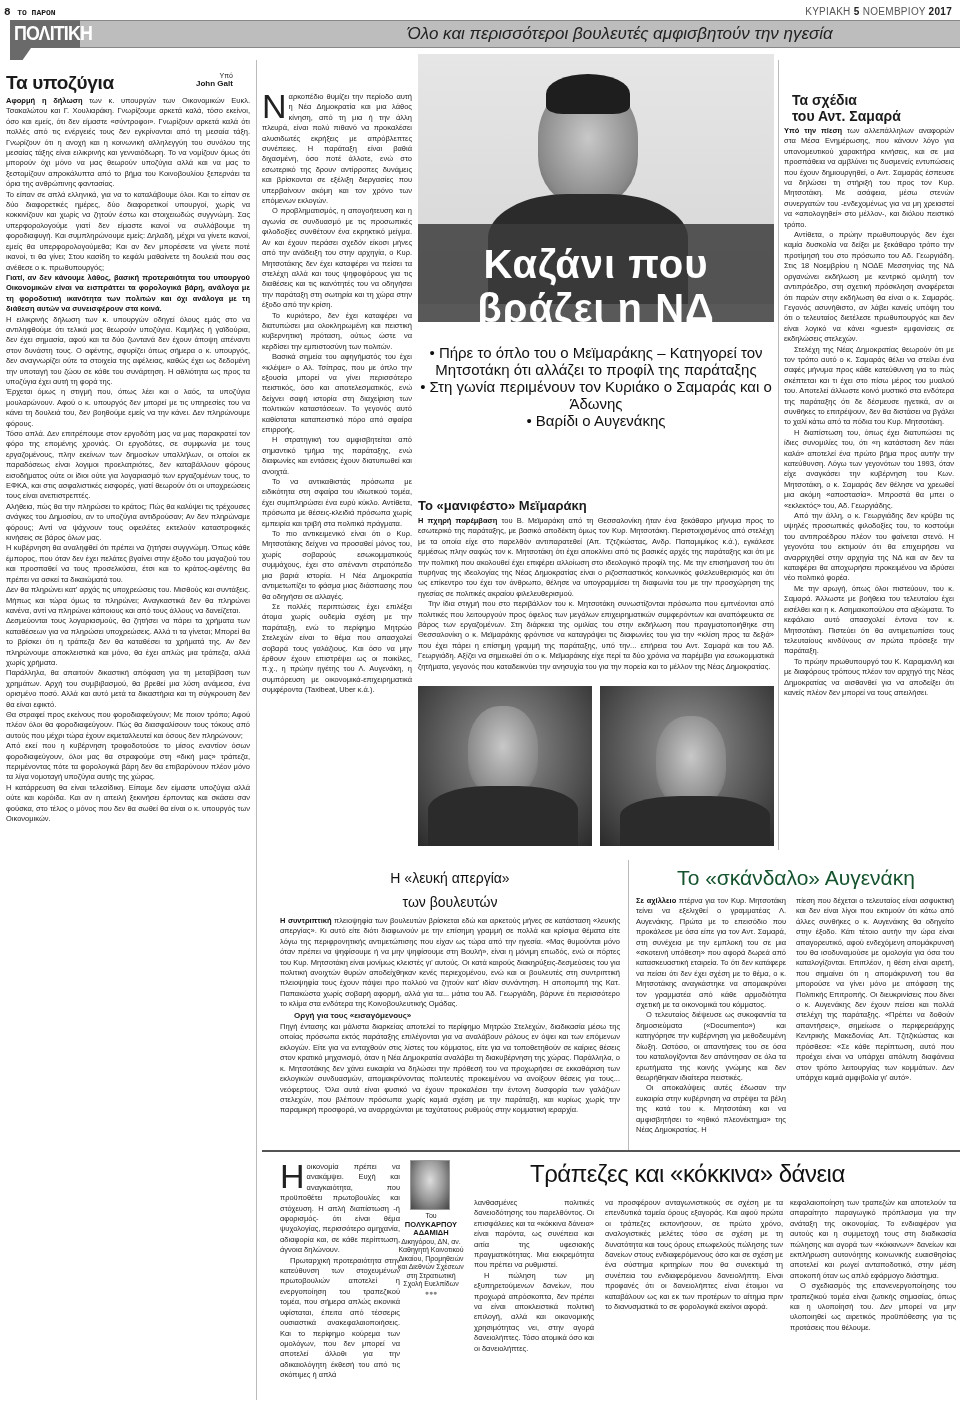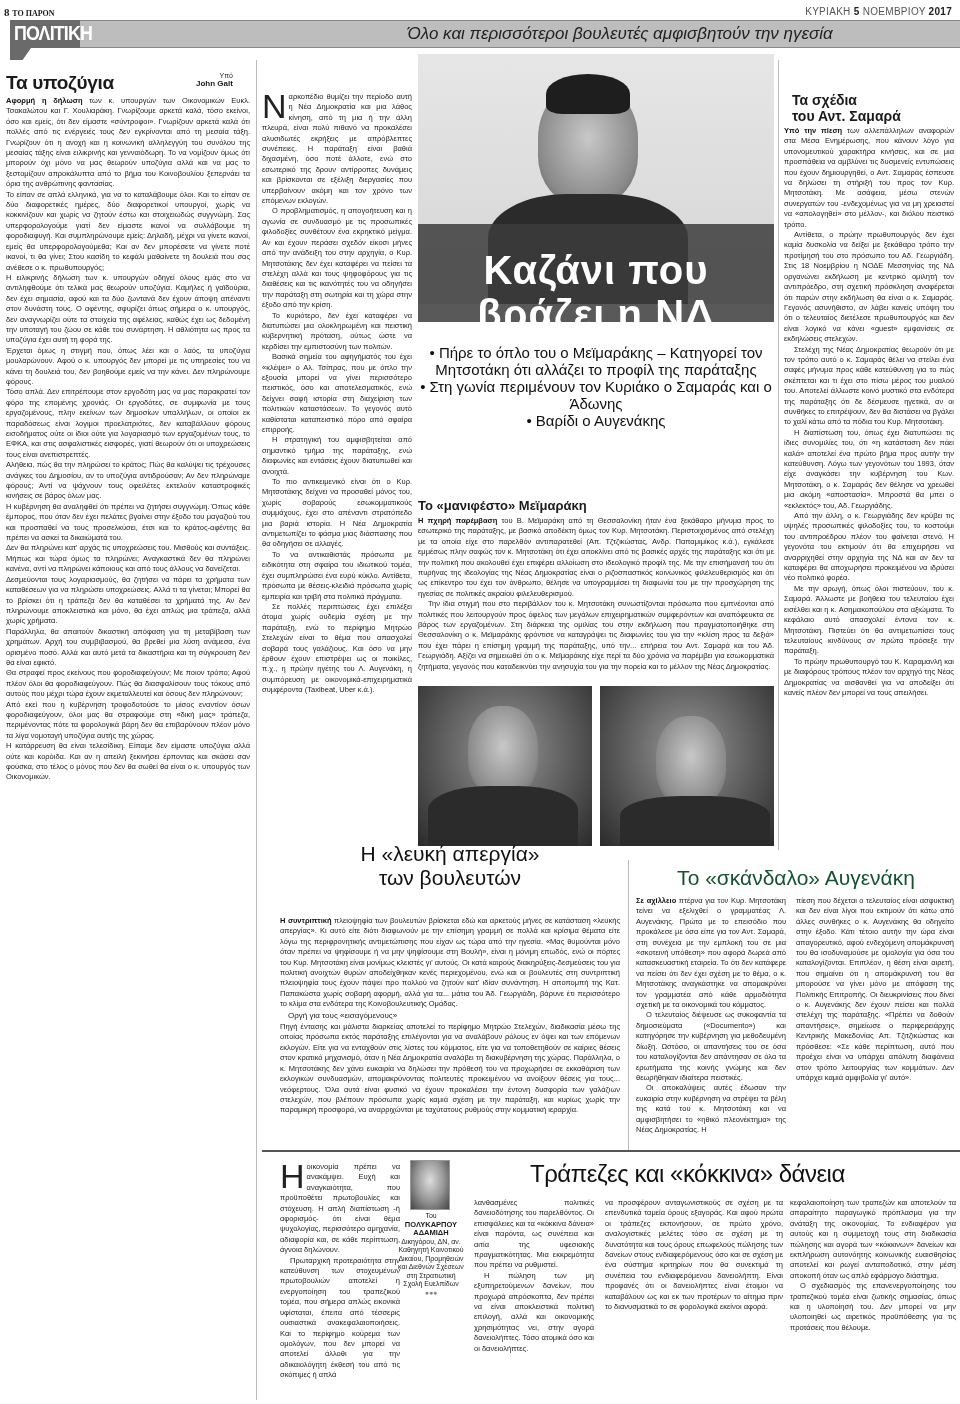--- a/index.html
+++ b/index.html
@@ -1,45 +1,45 @@
 <!DOCTYPE html>
 <html><head>
 <meta charset="utf-8">
 <style>
 *{box-sizing:border-box;margin:0;padding:0}
 html,body{width:960px;height:1404px;background:#fff;overflow:hidden}
 body{font-family:"Liberation Sans",sans-serif;color:#1a1a1a;position:relative}
 .abs{position:absolute}
 .topline{top:4px;left:0;width:960px;height:14px;font-size:10px}
-.pagenum{left:4px;top:2px;font-family:Liberation Serif, serif;font-size:11px;font-weight:bold}
+.pagenum{left:4px;top:2px;font-family:Liberation Mono, monospace;font-size:11px;font-weight:bold}
 .dateline{right:8px;top:2px;font-size:10px;color:#555;letter-spacing:.3px}
 .dateline b{color:#222}
 .banner{top:20px;left:10px;width:950px;height:28px;background:#bdbdbd;border-top:1px solid #888;border-bottom:1px solid #888}
 .section-tag{top:20px;left:10px;width:70px;height:40px;background:#6a6a6a;clip-path:polygon(0 0,100% 0,100% 70%,30% 70%,18% 100%,0 100%)}
 .section-label{top:21px;left:14px;font-family:"Liberation Sans",sans-serif;font-weight:bold;font-size:21px;color:#fff;letter-spacing:-1px;transform:scaleX(.85);transform-origin:left}
 .banner-headline{top:24px;left:320px;width:610px;text-align:center;font-style:italic;font-size:17px;color:#222;padding-right:10px}
 .col{font-size:7.5px;line-height:10.4px;text-align:justify;color:#222;overflow:hidden}
 .col b{color:#111}
 .col p{text-indent:10px}
 .col p.noindent{text-indent:0}
 .vrule{background:#bbb;width:1px}
 .hrule{background:#555;height:2px}
 .h-left{top:72px;left:6px;font-size:19px;font-weight:bold;letter-spacing:-.3px}
 .byline{top:72px;left:196px;font-size:7px;text-align:right;line-height:8px}
 .byline b{font-size:8px}
 .photo{background:radial-gradient(ellipse at 50% 40%,#9a9a9a 0,#6a6a6a 40%,#2a2a2a 100%)}
 .photo-main{top:54px;left:418px;width:356px;height:250px;background:linear-gradient(#e6e6e6,#d5d5d5)}
 .face{border-radius:45% 45% 40% 40%;background:radial-gradient(ellipse at 50% 45%,#c8c8c8,#8a8a8a 70%,#5a5a5a)}
 .suit{background:#2b2b2b}
-.big-headline{top:224px;left:418px;width:356px;height:98px;background:rgba(60,60,60,.85);color:#fff;font-weight:bold;font-size:40px;line-height:44px;text-align:center;padding-top:24px;letter-spacing:1px}
+.big-headline{top:224px;left:418px;width:356px;height:98px;background:rgba(60,60,60,.85);color:#fff;font-weight:bold;font-size:40px;line-height:44px;text-align:center;padding-top:18px;letter-spacing:1px}
 .bullets{top:344px;left:418px;width:356px;text-align:center;font-size:15px;line-height:17px;color:#111}
 .manifesto-h{top:498px;left:418px;font-size:13px;font-weight:bold}
 .right-h{top:92px;left:792px;font-size:14px;font-weight:bold;line-height:16px}
 .photos2{top:686px;left:418px;width:356px;height:160px}
-.mid-h1{top:842px;left:280px;width:340px;text-align:center;font-size:21px;line-height:24px;color:#111}
+.mid-h1{top:866px;left:280px;width:340px;text-align:center;font-size:14px;line-height:24px;color:#111}
 .mid-h2{top:866px;left:636px;width:320px;text-align:center;font-size:21px;color:#14532d}
 .bottom-h{top:1150px;left:530px;font-size:24px;color:#111;letter-spacing:-.5px}
 .author-photo{top:1160px;left:410px;width:40px;height:50px;border:1px solid #999;background:radial-gradient(ellipse at 50% 40%,#ddd,#999 50%,#444)}
 .author-box{top:1212px;left:396px;width:70px;text-align:center;font-size:7px;line-height:8.5px}
 .author-box b{display:block;font-size:7.5px}
 .dropcap{float:left;font-size:34px;line-height:28px;margin-right:2px;font-weight:normal}
 </style>
 </head>
 <body>
 
@@ -50,42 +50,43 @@
 <div class="abs banner"></div>
 <div class="abs section-tag"></div>
 <div class="abs section-label">ΠΟΛΙΤΙΚΗ</div>
 <div class="abs banner-headline">Όλο και περισσότεροι βουλευτές αμφισβητούν την ηγεσία</div>
 
 <div class="abs h-left">Τα υποζύγια</div>
 <div class="abs byline"><div>Υπό</div><b>John Galt</b></div>
 <div class="abs col" style="top:96px;left:6px;width:244px;height:1308px">
   <p class="noindent"><b>Αφορμή η δήλωση</b> <span>των κ. υπουργών των Οικονομικών Ευκλ. Τσακαλώτου και Γ. Χουλιαράκη. Γνωρίζουμε αρκετά καλά, τόσο εκείνοι, όσο και εμείς, ότι δεν είμαστε «σύντροφοι». Γνωρίζουν αρκετά καλά ότι πολλές από τις ενέργειές τους δεν εγκρίνονται από τη μεσαία τάξη. Γνωρίζουν ότι η ανοχή και η κοινωνική αλληλεγγύη του συνόλου της μεσαίας τάξης είναι ειλικρινής και γενναιόδωρη. Το να νομίζουν όμως ότι μπορούν όχι μόνο να μας θεωρούν υποζύγια αλλά και να μας το ξεστομίζουν απροκάλυπτα από το βήμα του Κοινοβουλίου ξεπερνάει τα όρια της ανθρώπινης φαντασίας.</span></p>
   <p class="noindent">Το είπαν σε απλά ελληνικά, για να το καταλάβουμε όλοι. Και το είπαν σε δύο διαφορετικές ημέρες, δύο διαφορετικοί υπουργοί, χωρίς να κοκκινίζουν και χωρίς να ζητούν έστω και στοιχειωδώς συγγνώμη. Σας υπερφορολογούμε γιατί δεν είμαστε ικανοί να συλλάβουμε τη φοροδιαφυγή. Και συμπληρώνουμε εμείς: Δηλαδή, μέχρι να γίνετε ικανοί, εμείς θα υπερφορολογούμεθα; Και αν δεν μπορέσετε να γίνετε ποτέ ικανοί, τι θα γίνει; Στου κασίδη το κεφάλι μαθαίνετε τη δουλειά που σας ανέθεσε ο κ. πρωθυπουργός;</p>
+  <p class="noindent"><b>Γιατί, αν δεν κάνουμε λάθος, βασική προτεραιότητα του υπουργού Οικονομικών είναι να εισπράττει τα φορολογικά βάρη, ανάλογα με τη φοροδοτική ικανότητα των πολιτών και όχι ανάλογα με τη διάθεση αυτών να συνεισφέρουν στα κοινά.</b></p>
   <p class="noindent">Η ειλικρινής δήλωση των κ. υπουργών οδηγεί όλους εμάς στο να αντιληφθούμε ότι τελικά μας θεωρούν υποζύγια. Καμήλες ή γαϊδούρια, δεν έχει σημασία, αφού και τα δύο ζωντανά δεν έχουν άποψη απέναντι στον δυνάστη τους. Ο αφέντης, σφυρίζει όπως σήμερα ο κ. υπουργός, δεν αναγνωρίζει ούτε τα στοιχεία της αφέλειας, καθώς έχει ως δεδομένη την υποταγή του ζώου σε κάθε του συνάρτηση. Η αθλιότητα ως προς τα υποζύγια έχει αυτή τη φορά της.</p>
   <p class="noindent">Έρχεται όμως η στιγμή που, όπως λέει και ο λαός, τα υποζύγια μουλαρώνουν. Αφού ο κ. υπουργός δεν μπορεί με τις υπηρεσίες του να κάνει τη δουλειά του, δεν βοηθούμε εμείς να την κάνει. Δεν πληρώνουμε φόρους.</p>
   <p class="noindent">Τόσο απλά. Δεν επιτρέπουμε στον εργοδότη μας να μας παρακρατεί τον φόρο της επομένης χρονιάς. Οι εργοδότες, σε συμφωνία με τους εργαζομένους, πλην εκείνων των δημοσίων υπαλλήλων, οι οποίοι εκ παραδόσεως είναι λογιμοι προελατριότες, δεν καταβάλλουν φόρους εισοδήματος ούτε οι ίδιοι ούτε για λογαριασμό των εργαζομένων τους, το ΕΦΚΑ, και στις ασφαλιστικές εισφορές, γιατί θεωρούν ότι οι υποχρεώσεις τους είναι ανεπιστρεπτές.</p>
   <p class="noindent">Αλήθεια, πώς θα την πληρώσει το κράτος; Πώς θα καλύψει τις τρέχουσες ανάγκες του Δημοσίου, αν το υποζύγια αντιδρούσαν; Αν δεν πληρώναμε φόρους; Αντί να ψάχνουν τους οφειλέτες εκτελούν καταστροφικές κινήσεις σε βάρος όλων μας.</p>
   <p class="noindent">Η κυβέρνηση θα αναληφθεί ότι πρέπει να ζητήσει συγγνώμη. Όπως κάθε έμπορος, που όταν δεν έχει πελάτες βγαίνει στην έξοδο του μαγαζιού του και προσπαθεί να τους προσελκύσει, έτσι και το κράτος-αφέντης θα πρέπει να ασκεί τα δικαιώματά του.</p>
   <p class="noindent">Δεν θα πληρώνει κατ' αρχάς τις υποχρεώσεις του. Μισθούς και συντάξεις. Μήπως και τώρα όμως τα πληρώνει; Αναγκαστικά δεν θα πληρώνει κανένα, αντί να πληρώνει κάποιους και από τους άλλους να δανείζεται.</p>
   <p class="noindent">Δεσμεύονται τους λογαριασμούς, θα ζητήσει να πάρει τα χρήματα των καταθέσεων για να πληρώσει υποχρεώσεις. Αλλά τι τα γίνεται; Μπορεί θα το βρίσκει ότι η τράπεζα δεν θα καταθέσει τα χρήματά της. Αν δεν πληρώνουμε αποκλειστικά και μόνο, θα έχει απλώς μια τράπεζα, αλλά χωρίς χρήματα.</p>
   <p class="noindent">Παράλληλα, θα απαιτούν δικαστική απόφαση για τη μεταβίβαση των χρημάτων. Αρχή του συμβιβασμού, θα βρεθεί μια λύση ανάμεσα, ένα ορισμένο ποσό. Αλλά και αυτό μετά τα δικαστήρια και τη σύγκρουση δεν θα είναι εφικτό.</p>
   <p class="noindent">Θα στραφεί προς εκείνους που φοροδιαφεύγουν; Με ποιον τρόπο; Αφού πλέον όλοι θα φοροδιαφεύγουν. Πώς θα διασφαλίσουν τους τόκους από αυτούς που μέχρι τώρα έχουν εκμεταλλευτεί και όσους δεν πληρώνουν;</p>
   <p class="noindent">Από εκεί που η κυβέρνηση τροφοδοτούσε το μίσος εναντίον όσων φοροδιαφεύγουν, όλοι μας θα στραφούμε στη «δική μας» τράπεζα, περιμένοντας πότε τα φορολογικά βάρη δεν θα επιβαρύνουν πλέον μόνο τα λίγα νομοταγή υποζύγια αυτής της χώρας.</p>
   <p class="noindent">Η κατάρρευση θα είναι τελεσίδικη. Είπαμε δεν είμαστε υποζύγια αλλά ούτε και κορόιδα. Και αν η απειλή ξεκινήσει έρποντας και σκάσει σαν φούσκα, στο τέλος ο μόνος που δεν θα σωθεί θα είναι ο κ. υπουργός των Οικονομικών.</p>
 </div>
 <div class="abs vrule" style="top:60px;left:256px;height:1340px"></div>
 
 <div class="abs col" style="top:92px;left:262px;width:150px;height:752px">
   <p class="noindent"><span class="dropcap">Ν</span><span>αρκοπέδιο θυμίζει την περίοδο αυτή η Νέα Δημοκρατία και μια λάθος κίνηση, από τη μια ή την άλλη πλευρά, είναι πολύ πιθανό να προκαλέσει αλυσιδωτές εκρήξεις με απρόβλεπτες συνέπειες. Η παράταξη είναι βαθιά διχασμένη, όσο ποτέ άλλοτε, ενώ στο εσωτερικό της δρουν αντίρροπες δυνάμεις και βρίσκονται σε εξέλιξη διεργασίες που υπερβαίνουν ακόμη και τον χρόνο των επόμενων εκλογών.</span></p>
   <p>Ο προβληματισμός, η απογοήτευση και η αγωνία σε συνδυασμό με τις προσωπικές φιλοδοξίες συνθέτουν ένα εκρηκτικό μείγμα. Αν και έχουν περάσει σχεδόν είκοσι μήνες από την ανάδειξη του στην αρχηγία, ο Κυρ. Μητσοτάκης δεν έχει καταφέρει να πείσει τα στελέχη αλλά και τους ψηφοφόρους για τις διαθέσεις και τις ικανότητές του να οδηγήσει την παράταξη στη σωτηρία και τη χώρα στην έξοδο από την κρίση.</p>
   <p>Το κυριότερο, δεν έχει καταφέρει να διατυπώσει μια ολοκληρωμένη και πειστική κυβερνητική πρόταση, ούτως ώστε να κερδίσει την εμπιστοσύνη των πολιτών.</p>
   <p>Βασικά σημεία του αφηγήματός του έχει «κλέψει» ο Αλ. Τσίπρας, που με όπλο την εξουσία μπορεί να γίνει περισσότερο πειστικός, όσο και αποτελεσματικός, ενώ δείχνει σαφή ιστορία στη διαχείριση των πολιτικών καταστάσεων. Το γεγονός αυτό καθίσταται καταπειστικό πόρο από σφαίρα επιρροής.</p>
   <p>Η στρατηγική του αμφισβητείται από σημαντικό τμήμα της παράταξης, ενώ διαφωνίες και εντάσεις έχουν διατυπωθεί και ανοιχτά.</p>
+  <p>Το να αντικαθιστάς πρόσωπα με ειδικότητα στη σφαίρα του ιδιωτικού τομέα, έχει συμπληρώσει ένα ευρύ κύκλο. Αντίθετα, πρόσωπα με θέσεις-κλειδιά πρόσωπα χωρίς εμπειρία και τριβή στα πολιτικά πράγματα.</p>
   <p>Το πιο αντικειμενικό είναι ότι ο Κυρ. Μητσοτάκης δείχνει να προσαθεί μόνος του, χωρίς σοβαρούς εσωκομματικούς συμμάχους, έχει στο απέναντι στρατόπεδο μια βαριά ιστορία. Η Νέα Δημοκρατία αντιμετωπίζει το φάσμα μιας διάσπασης που θα οδηγήσει σε αλλαγές.</p>
-  <p>Το να αντικαθιστάς πρόσωπα με ειδικότητα στη σφαίρα του ιδιωτικού τομέα, έχει συμπληρώσει ένα ευρύ κύκλο. Αντίθετα, πρόσωπα με θέσεις-κλειδιά πρόσωπα χωρίς εμπειρία και τριβή στα πολιτικά πράγματα.</p>
   <p>Σε πολλές περιπτώσεις έχει επιλέξει άτομα χωρίς ουδεμία σχέση με την παράταξη, ενώ το περίφημο Μητρώο Στελεχών είναι το θέμα που απασχολεί σοβαρά τους γαλάζιους. Και όσο να μην έρθουν έχουν επιστρέψει ως οι ποικίλες, π.χ., η πρώην ηγέτης του Λ. Αυγενάκη, η συμπόρευση με οικονομικά-επιχειρηματικά συμφέροντα (Taxibeat, Uber κ.ά.).</p>
 </div>
 
 <div class="abs photo-main">
   <div class="abs face" style="left:120px;top:30px;width:100px;height:120px"></div>
   <div class="abs" style="left:128px;top:20px;width:84px;height:40px;background:#1e1e1e;border-radius:50% 50% 20% 20%"></div>
   <div class="abs suit" style="left:70px;top:140px;width:200px;height:110px;border-radius:40% 40% 0 0"></div>
 </div>
 <div class="abs big-headline">
     <div>Καζάνι που</div>
@@ -129,21 +130,21 @@
   <p>Με την αρωγή, όπως όλοι πιστεύουν, του κ. Σαμαρά. Άλλωστε με βοήθεια του τελευταίου έχει εισέλθει και η κ. Ασημακοπούλου στα αξιώματα. Το κεφάλαιο αυτό απασχολεί έντονα τον κ. Μητσοτάκη. Πιστεύει ότι θα αντιμετωπίσει τους τελευταίους κινδύνους αν πρώτα πρόσεξε την παράταξη.</p>
   <p>Το πρώην πρωθυπουργό του Κ. Καραμανλή και με διαφόρους τρόπους πλέον τον αρχηγό της Νέας Δημοκρατίας να αισθανθεί για να αποδείξει ότι κανείς πλέον δεν μπορεί να τους απειλήσει.</p>
 </div>
 
 <div class="abs mid-h1">
     <div>Η «λευκή απεργία»</div>
     <div>των βουλευτών</div>
   </div>
 <div class="abs col" style="top:916px;left:280px;width:340px;height:232px">
   <p class="noindent"><b>Η συντριπτική</b> <span>πλειοψηφία των βουλευτών βρίσκεται εδώ και αρκετούς μήνες σε κατάσταση «λευκής απεργίας». Κι αυτό είτε διότι διαφωνούν με την επίσημη γραμμή σε πολλά και κρίσιμα θέματα είτε λόγω της περιφρονητικής αντιμετώπισης που είχαν ως τώρα από την ηγεσία. «Μας θυμούνται μόνο όταν πρέπει να ψηφίσουμε ή να μην ψηφίσουμε στη Βουλή», είναι η μόνιμη επωδός, ενώ οι πόρτες του Κυρ. Μητσοτάκη είναι μονίμως κλειστές γι' αυτούς. Οι κατά καιρούς διακηρύξεις-δεσμεύσεις του για πολιτική ανοιχτών θυρών αποδείχθηκαν κενές περιεχομένου, ενώ και οι βουλευτές στη συντριπτική πλειοψηφία τους έχουν πάψει προ πολλού να ζητούν κατ' ιδίαν συνάντηση. Η αποπομπή της Κατ. Παπακώστα χωρίς σοβαρή αφορμή, αλλά για τα... μάτια του Άδ. Γεωργιάδη, βάρυνε έτι περισσότερο το κλίμα στα ενδότερα της Κοινοβουλευτικής Ομάδας.</span></p>
-  <p class="noindent" style="font-weight:normal;font-size:8px;margin:1px 8px">Οργή για τους «εισαγόμενους»</p>
+  <p class="noindent" style="font-weight:bold;font-size:8px;margin:1px 14px">Οργή για τους «εισαγόμενους»</p>
   <p class="noindent">Πηγή έντασης και μάλιστα διαρκείας αποτελεί το περίφημο Μητρώο Στελεχών, διαδικασία μέσω της οποίας πρόσωπα εκτός παράταξης επιλέγονται για να αναλάβουν ρόλους εν όψει και των επόμενων εκλογών. Είτε για να ενταχθούν στις λίστες του κόμματος, είτε για να τοποθετηθούν σε καίριες θέσεις στον κρατικό μηχανισμό, όταν η Νέα Δημοκρατία αναλάβει τη διακυβέρνηση της χώρας. Παράλληλα, ο κ. Μητσοτάκης δεν χάνει ευκαιρία να δηλώσει την πρόθεσή του να προχωρήσει σε εκκαθάριση των εκλογικών συνδυασμών, απομακρύνοντας πολιτευτές προκειμένου να ανοίξουν θέσεις για τους... νεόφερτους. Όλα αυτά είναι φυσικό να έχουν προκαλέσει την έντονη δυσφορία των γαλάζιων στελεχών, που βλέπουν πρόσωπα χωρίς καμιά σχέση με την παράταξη, και κυρίως χωρίς την παραμικρή προσφορά, να αναρριχώνται με ταχύτατους ρυθμούς στην κομματική ιεραρχία.</p>
 </div>
 <div class="abs vrule" style="top:860px;left:628px;height:290px"></div>
 
 <div class="abs mid-h2">Το «σκάνδαλο» Αυγενάκη</div>
 <div class="abs col" style="top:896px;left:636px;width:150px;height:252px">
   <p class="noindent"><b>Σε αχίλλειο</b> <span>πτέρνα για τον Κυρ. Μητσοτάκη τείνει να εξελιχθεί ο γραμματέας Λ. Αυγενάκης. Πρώτα με το επεισόδιο που προκάλεσε με όσα είπε για τον Αντ. Σαμαρά, στη συνέχεια με την εμπλοκή του σε μια «σκοτεινή υπόθεση» που αφορά δωρεά από κατασκευαστική εταιρεία. Το ότι δεν κατάφερε να πείσει ότι δεν έχει σχέση με το θέμα, ο κ. Μητσοτάκης αναγκάστηκε να απομακρύνει τον γραμματέα από κάθε αρμοδιότητα σχετική με τα οικονομικά του κόμματος.</span></p>
   <p>Ο τελευταίος διέψευσε ως συκοφαντία τα δημοσιεύματα («Documento») και κατηγόρησε την κυβέρνηση για μεθοδευμένη δίωξη. Ωστόσο, οι απαντήσεις του σε όσα του καταλογίζονται δεν απάντησαν σε όλα τα ερωτήματα της κοινής γνώμης και δεν θεωρήθηκαν ιδιαίτερα πειστικές.</p>
   <p>Οι αποκαλύψεις αυτές έδωσαν την ευκαιρία στην κυβέρνηση να στρέψει τα βέλη της κατά του κ. Μητσοτάκη και να αμφισβητήσει το «ηθικό πλεονέκτημα» της Νέας Δημοκρατίας. Η</p>
 </div>

